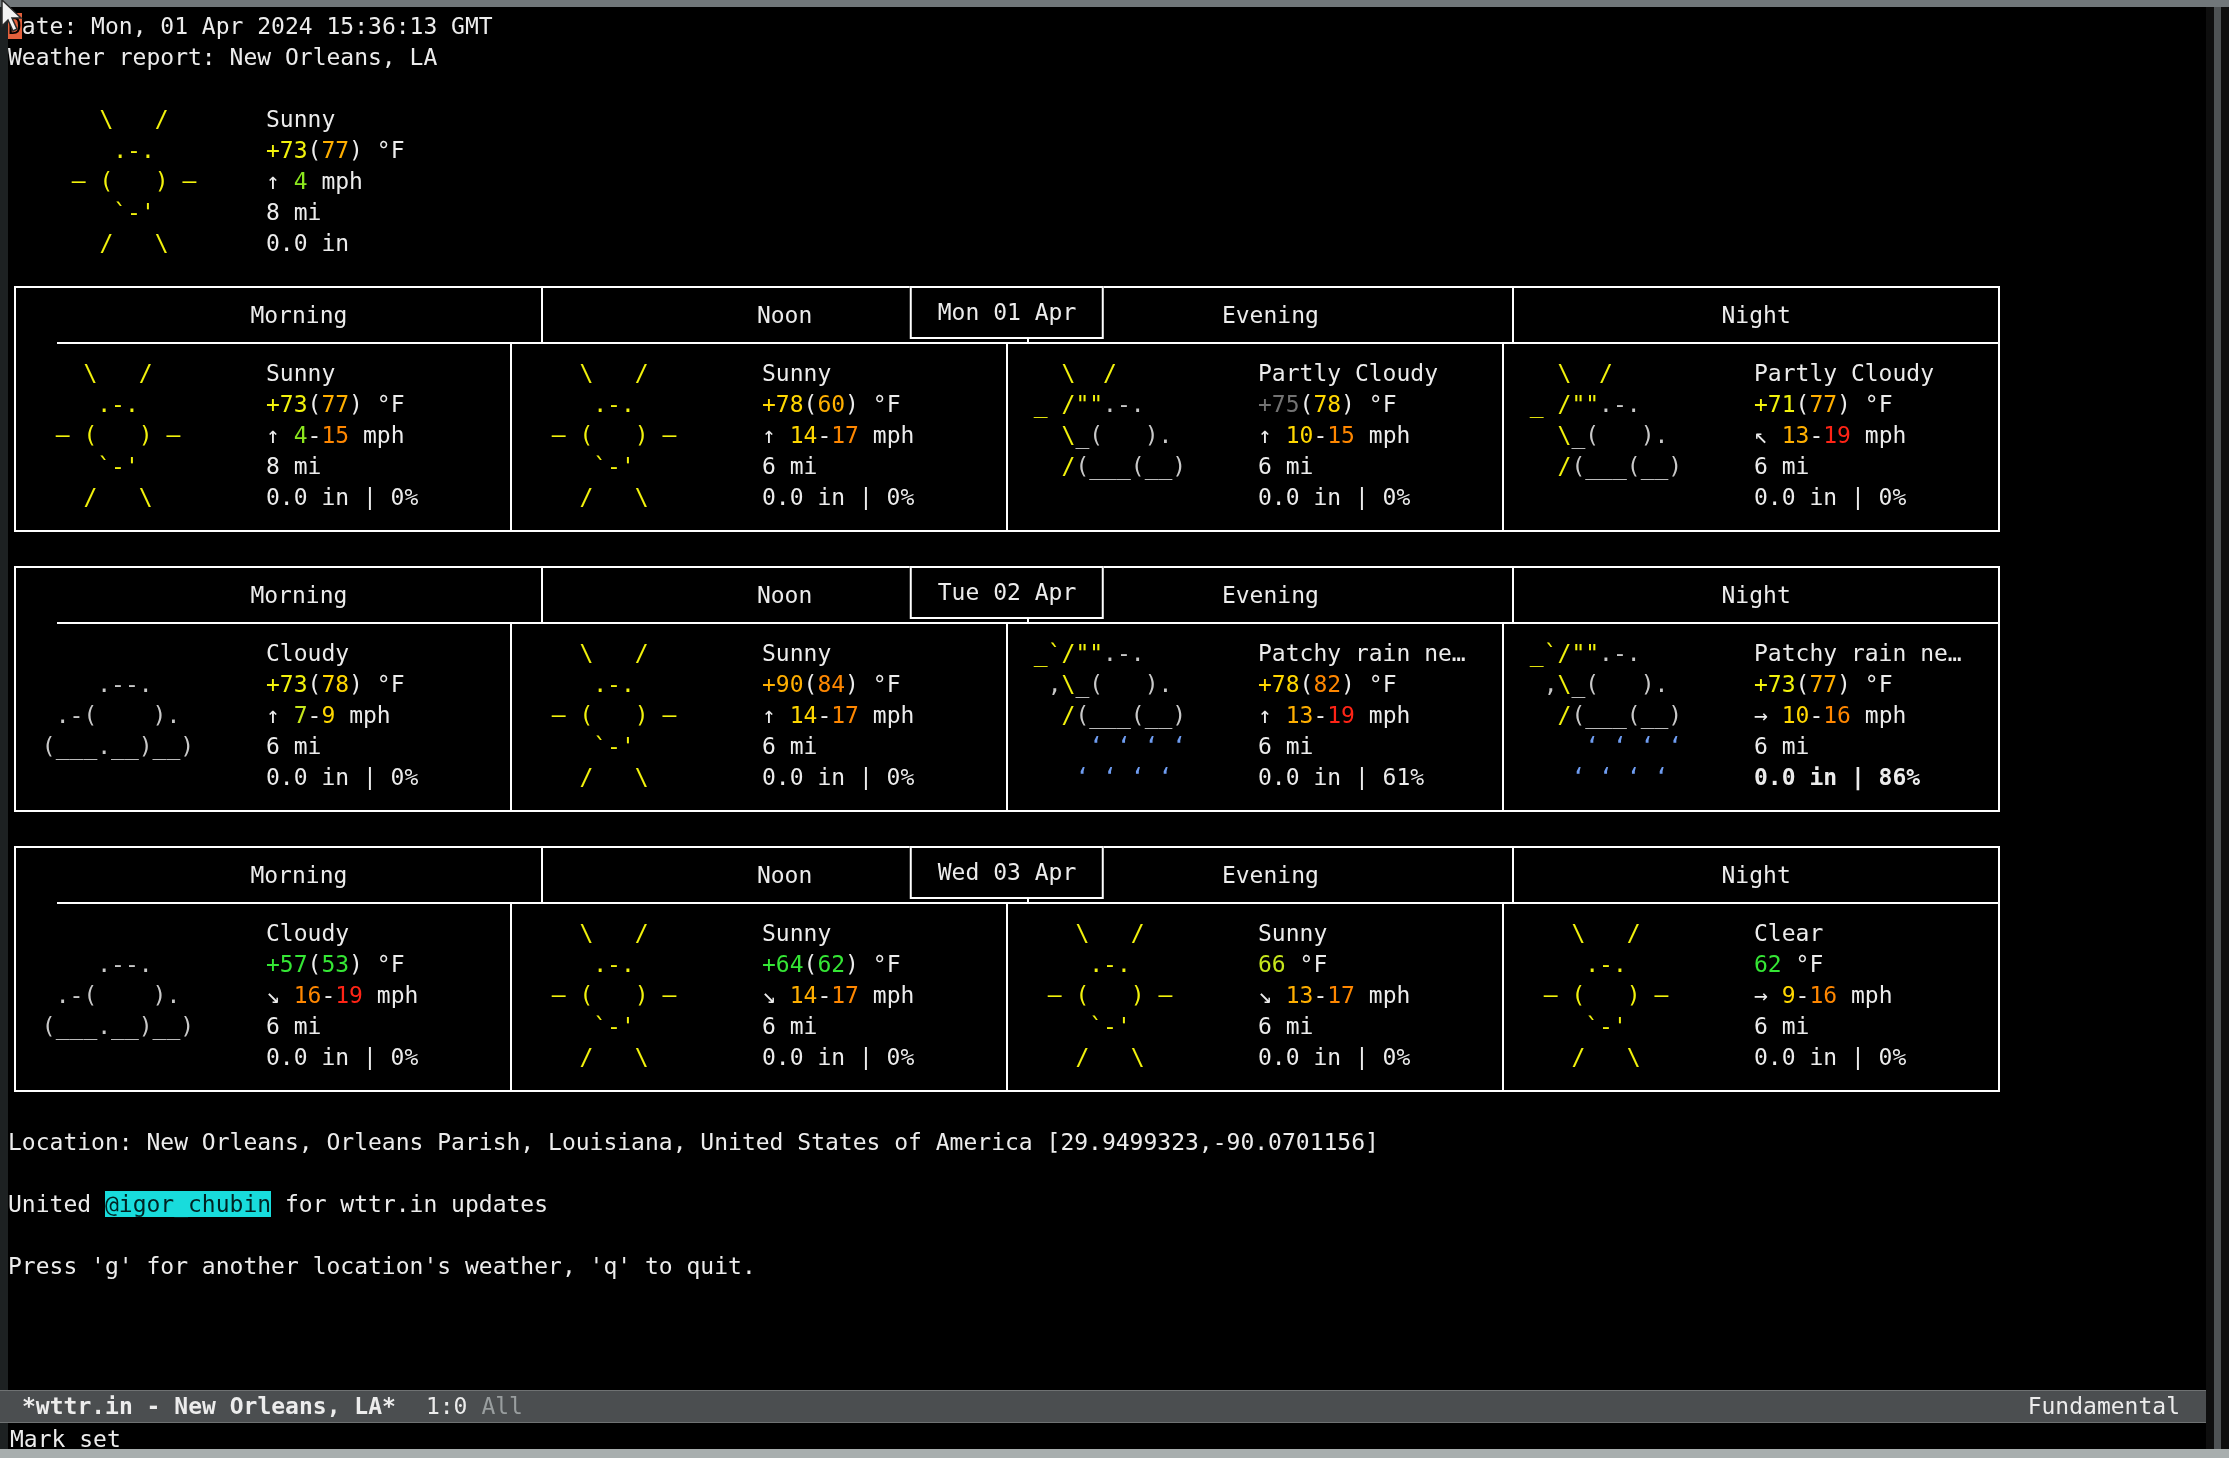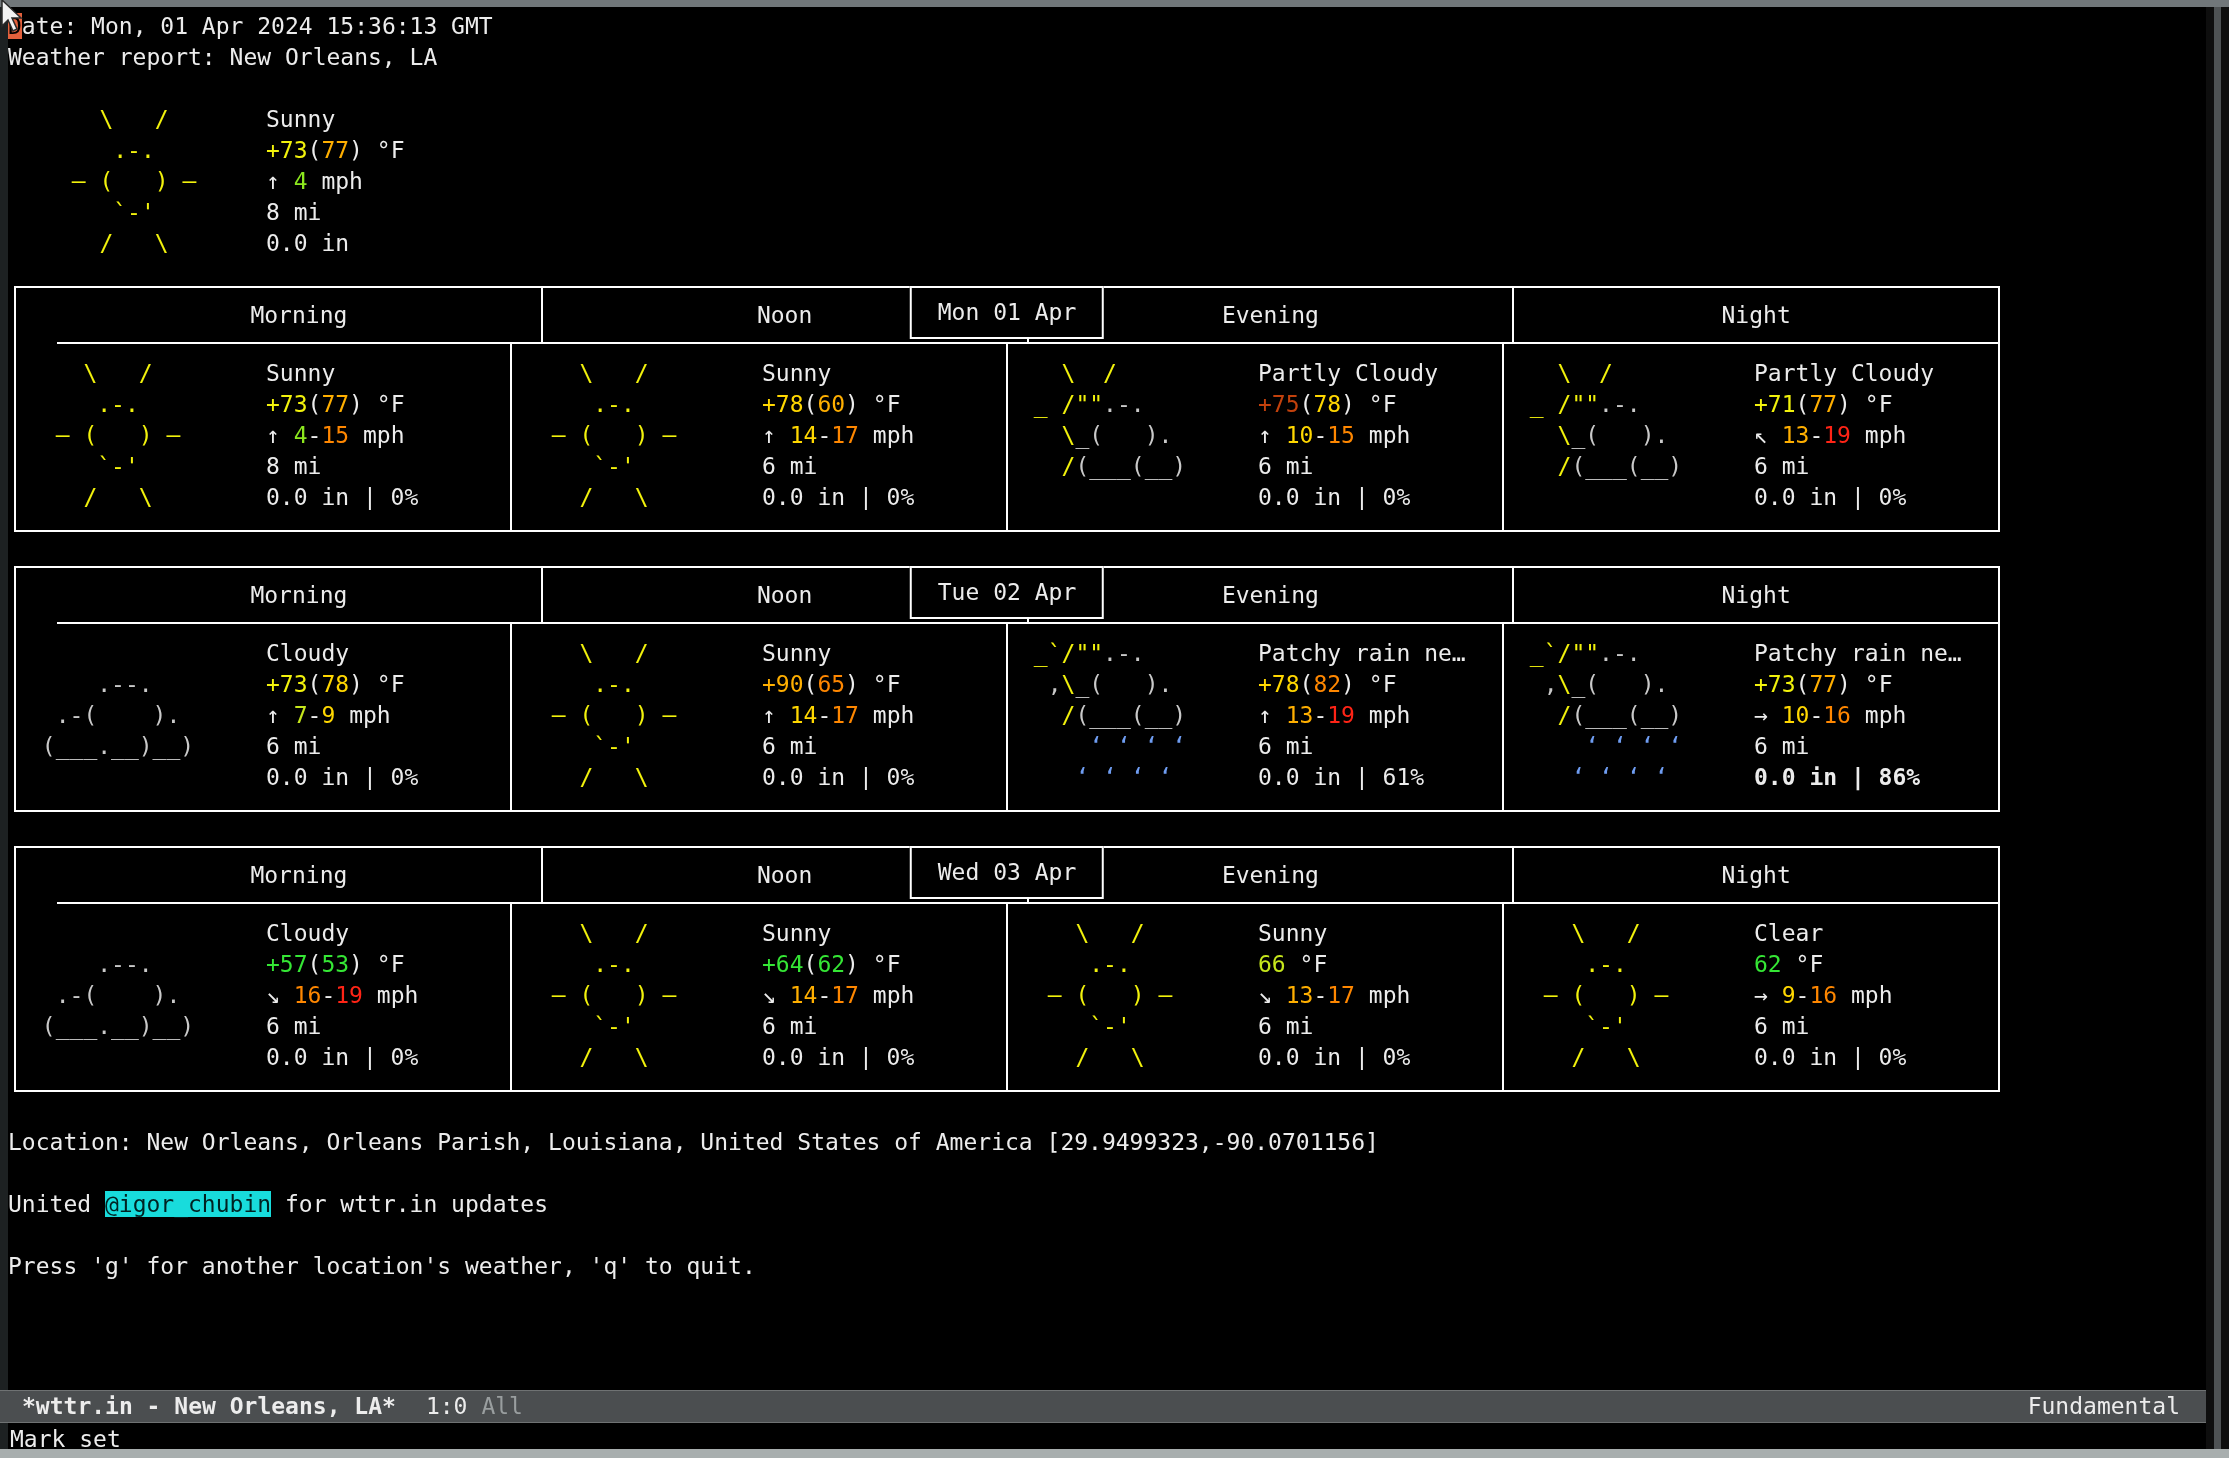--- a/index.html
+++ b/index.html
@@ -107,21 +107,21 @@
 </pre>
               </div>
               <div class="cell">
                 <pre class="icon"><span style="color: rgb(242, 242, 12);">   \  /</span>
 <span style="color: rgb(242, 242, 12);"> _ /""</span><span style="color: rgb(201, 201, 201);">.-.</span>
 <span style="color: rgb(242, 242, 12);">   \</span><span style="color: rgb(201, 201, 201);">_(   ).</span>
 <span style="color: rgb(242, 242, 12);">   /</span><span style="color: rgb(201, 201, 201);">(___(__)</span>
 <span style="color: rgb(236, 236, 236);"></span>
 </pre>
                 <pre class="info"><span style="color: rgb(236, 236, 236);">Partly Cloudy</span>
-<span style="color: #c2410c;">+75</span><span style="color: rgb(236, 236, 236);">(</span><span style="color: rgb(255, 215, 0);">78</span><span style="color: rgb(236, 236, 236);">) °F</span>
+<span style="color: #737373;">+75</span><span style="color: rgb(236, 236, 236);">(</span><span style="color: rgb(255, 215, 0);">78</span><span style="color: rgb(236, 236, 236);">) °F</span>
 <span style="color: rgb(236, 236, 236);">↑ </span><span style="color: rgb(255, 215, 0);">10</span><span style="color: rgb(236, 236, 236);">-</span><span style="color: rgb(255, 135, 0);">15</span><span style="color: rgb(236, 236, 236);"> mph</span>
 <span style="color: rgb(236, 236, 236);">6 mi</span>
 <span style="color: rgb(236, 236, 236);">0.0 in | 0%</span>
 </pre>
               </div>
               <div class="cell">
                 <pre class="icon"><span style="color: rgb(242, 242, 12);">   \  /</span>
 <span style="color: rgb(242, 242, 12);"> _ /""</span><span style="color: rgb(201, 201, 201);">.-.</span>
 <span style="color: rgb(242, 242, 12);">   \</span><span style="color: rgb(201, 201, 201);">_(   ).</span>
 <span style="color: rgb(242, 242, 12);">   /</span><span style="color: rgb(201, 201, 201);">(___(__)</span>
@@ -163,21 +163,21 @@
 </pre>
               </div>
               <div class="cell">
                 <pre class="icon"><span style="color: rgb(242, 242, 12);">    \   /</span>
 <span style="color: rgb(242, 242, 12);">     .-.</span>
 <span style="color: rgb(242, 242, 12);">  ― (   ) ―</span>
 <span style="color: rgb(242, 242, 12);">     `-'</span>
 <span style="color: rgb(242, 242, 12);">    /   \</span>
 </pre>
                 <pre class="info"><span style="color: rgb(236, 236, 236);">Sunny</span>
-<span style="color: rgb(255, 175, 0);">+90</span><span style="color: rgb(236, 236, 236);">(</span><span style="color: rgb(255, 135, 0);">65</span><span style="color: rgb(236, 236, 236);">) °F</span>
+<span style="color: rgb(255, 175, 0);">+90</span><span style="color: rgb(236, 236, 236);">(</span><span style="color: rgb(255, 135, 0);">84</span><span style="color: rgb(236, 236, 236);">) °F</span>
 <span style="color: rgb(236, 236, 236);">↑ </span><span style="color: rgb(255, 215, 0);">14</span><span style="color: rgb(236, 236, 236);">-</span><span style="color: rgb(255, 135, 0);">17</span><span style="color: rgb(236, 236, 236);"> mph</span>
 <span style="color: rgb(236, 236, 236);">6 mi</span>
 <span style="color: rgb(236, 236, 236);">0.0 in | 0%</span>
 </pre>
               </div>
               <div class="cell">
                 <pre class="icon"><span style="color: rgb(242, 242, 12);"> _`/""</span><span style="color: rgb(201, 201, 201);">.-.</span>
 <span style="color: rgb(201, 201, 201);">  ,</span><span style="color: rgb(242, 242, 12);">\</span><span style="color: rgb(201, 201, 201);">_(   ).</span>
 <span style="color: rgb(242, 242, 12);">   /</span><span style="color: rgb(201, 201, 201);">(___(__)</span>
 <span style="color: rgb(111, 157, 242);">     ‘ ‘ ‘ ‘</span>

